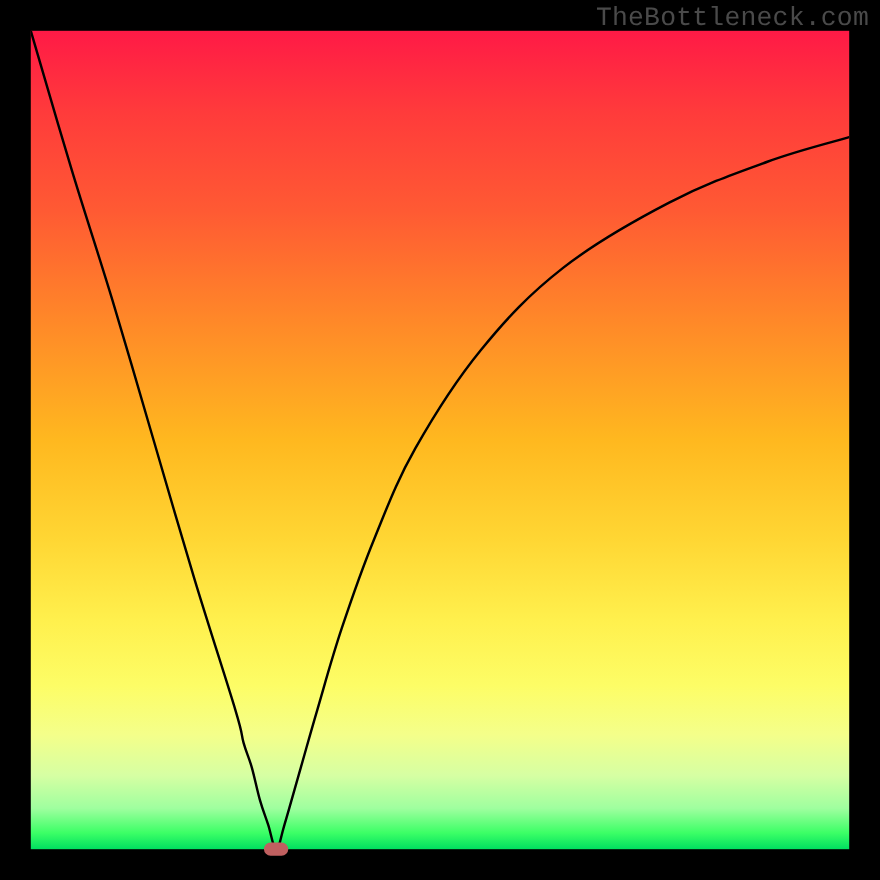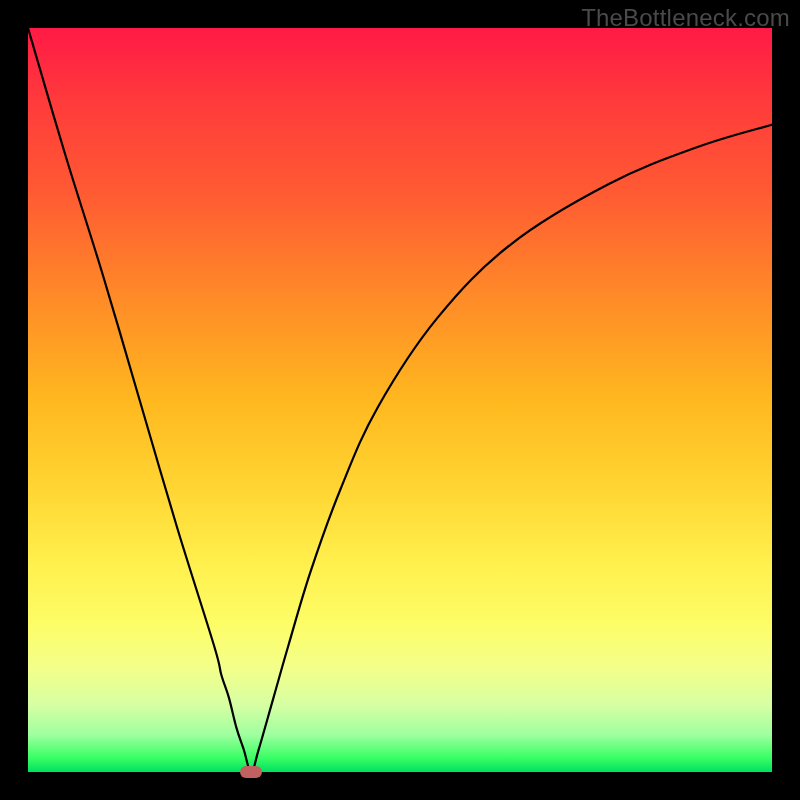--- a/index.html
+++ b/index.html
@@ -9,20 +9,21 @@
     height: 800px;
     overflow: hidden;
     background: #000;
     font-family: Arial, Helvetica, sans-serif;
   }
   .frame {
     position: relative;
     width: 800px;
     height: 800px;
     background: #000;
+    font-family: Liberation Mono, monospace;
   }
   .plot {
     position: absolute;
     left: 28px;
     top: 28px;
     width: 744px;
     height: 744px;
     background: linear-gradient(
       to bottom,
       #ff1a46 0%,

